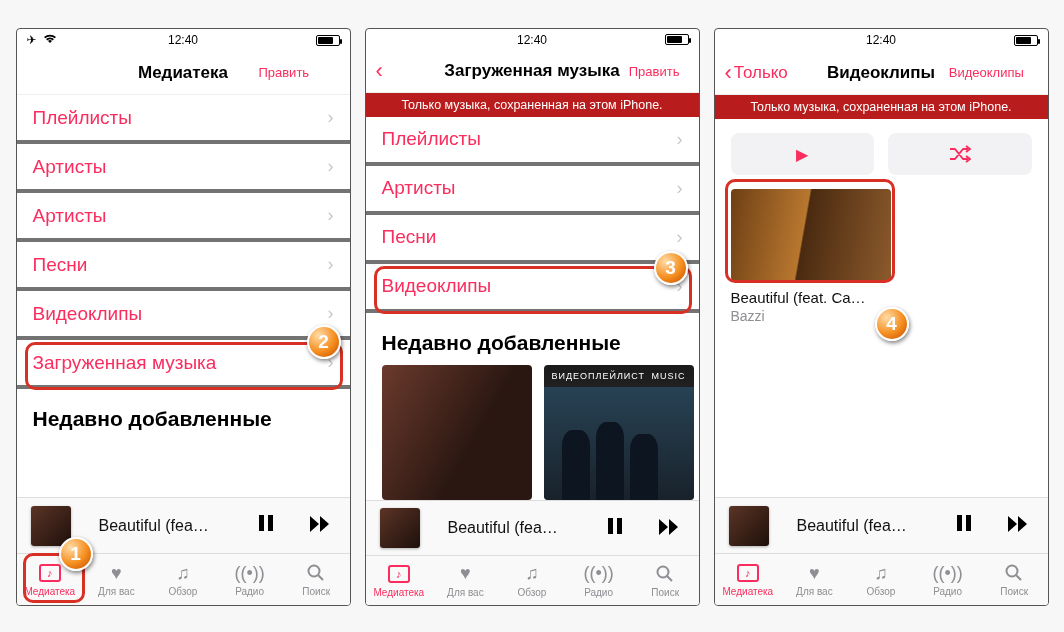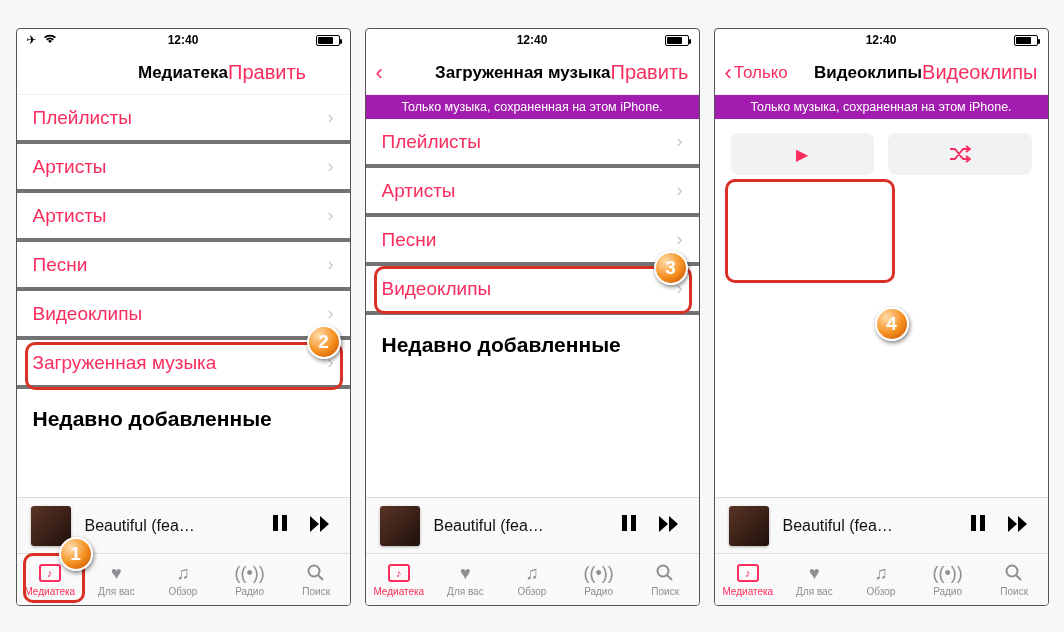--- a/index.html
+++ b/index.html
@@ -5,55 +5,55 @@
   * { box-sizing: border-box; margin: 0; padding: 0; font-family: -apple-system, "Helvetica Neue", Arial, sans-serif; }
   body { background: #f7f7f7; padding: 28px 0; width: 1064px; height: 632px; }
   .row { display: flex; gap: 14px; justify-content: center; }
   .phone {
     width: 335px; height: 578px; background: #fff; border: 1px solid #555; border-radius: 4px;
     position: relative; overflow: hidden; display: flex; flex-direction: column;
   }
   
   .status { height: 22px; display: flex; align-items: center; padding: 0 10px; font-size: 12px; font-weight: 500; }
   .sb-left { flex: 1; display: flex; gap: 6px; align-items: center; }
-  .sb-time { flex: 0; font-weight:700; }
+  .sb-time { flex: 0; font-weight:400; }
   .sb-right { flex: 1; display: flex; justify-content: flex-end; align-items:center; gap:4px;}
   .airplane, .wifi { font-size: 12px; }
   .batt { width: 24px; height: 11px; border:1px solid #000; border-radius:2px; position:relative;}
   .batt:after{ content:""; position:absolute; right:-3px; top:3px; width:2px; height:5px; background:#000; border-radius:1px;}
   .batt-fill{ position:absolute; left:1px; top:1px; bottom:1px; width:70%; background:#000; border-radius:1px;}
   
   .navhdr { height: 44px; display:flex; align-items:center; padding: 0 10px; border-bottom:1px solid #eee;}
   .nav-left { flex:1; color:#fa2d5e; font-size:17px; display:flex; align-items:center; gap:2px;}
   .nav-title { flex:0 0 auto; font-size:17px; font-weight:600; text-align:center;}
-  .nav-right { flex:1; text-align:left; color:#fa2d5e; font-size:20px;}
+  .nav-right { flex:1; text-align:center; color:#fa2d5e; font-size:13px;}
   .chev-back { font-size:22px; line-height:1; }
   
-  .banner { background:#a21caf; color:#fff; font-size:12.5px; text-align:center; padding:5px 4px; }
+  .banner { background:#b91c1c; color:#fff; font-size:12.5px; text-align:center; padding:5px 4px; }
   
   .list { }
   .lrow { height:49px; display:flex; align-items:center; padding:0 16px; border-bottom:4px solid #737373; color:#fa2d5e; font-size:19px; position:relative;}
   .lrow .chev { margin-left:auto; color:#c7c7cc; font-size:18px; }
   
   .callout { position:absolute; border:3px solid #d93025; border-radius:10px; pointer-events:none; }
   
   .badge { position:absolute; width:34px; height:34px; border-radius:50%; background: radial-gradient(circle at 32% 28%, #ffdca8, #f58e1e 55%, #c24a00); color:#fff; font-weight:700; font-size:19px; display:flex; align-items:center; justify-content:center; border:2px solid #fff; box-shadow: 1px 2px 4px rgba(0,0,0,.5); z-index:20;}
   
   .section-h { font-size:21px; font-weight:700; padding: 18px 16px 10px;}
   
   .recent-art { height:140px; display:flex; gap:12px; padding:0 16px; overflow:hidden;}
   .art { flex:0 0 150px; background:#333; border-radius:4px; position:relative; overflow:hidden;}
   .art1 { background: linear-gradient(120deg,#6b3a2c, #2a1712 60%);}
   .art2 { background: linear-gradient(180deg,#1a1a1a,#444); display:flex; flex-direction:column;}
   .art2-top{ font-size:9px; color:#fff; padding:6px 8px; display:flex; justify-content:space-between; letter-spacing:1px;}
   .art2-body{ flex:1; background: linear-gradient(180deg, rgba(40,70,90,.9), rgba(20,30,40,.9)); position:relative;}
   .sil{ position:absolute; bottom:0; width:28px; height:70px; background:#0c1520; border-radius: 10px 10px 0 0 / 16px 16px 0 0;}
   .sil.s1{ left:18px;} .sil.s2{ left:52px; height:78px;} .sil.s3{ left:86px; height:66px;}
   
-  .mini { height:56px; border-top:1px solid #ddd; background:#f9f9f9; display:flex; align-items:center; padding:0 14px; gap:14px;}
+  .mini { height:56px; border-top:1px solid #ddd; background:#f9f9f9; display:flex; align-items:center; padding:0 14px; gap:28px;}
   .mini-art { width:40px; height:40px; background:linear-gradient(135deg,#5b3426,#1e100b); border-radius:3px; box-shadow: 0 1px 3px rgba(0,0,0,.3);}
   .mini-title { flex:1; font-size:16px; color:#111;}
   .mini .ctl { font-size:20px; color:#000; padding:0 4px;}
   
   .tabbar { height:52px; border-top:1px solid #ddd; background:#f9f9f9; display:flex;}
   .tab { flex:1; display:flex; flex-direction:column; align-items:center; justify-content:center; gap:2px; color:#8e8e93; font-size:10px;}
   .tab.active { color:#fa2d5e;}
   .tab-ico { width:24px; height:22px; display:flex; align-items:center; justify-content:center; font-size:18px;}
   .tab-lib { width:22px; height:18px; border:2px solid currentColor; border-radius:3px; position:relative;}
   .tab-lib:before{content:"♪"; position:absolute; inset:0; display:flex; align-items:center; justify-content:center; font-size:11px;}
@@ -209,20 +209,34 @@
           <span>Песни</span>
           <span class="chev">›</span>
         </div>
       <div class="lrow">
           <span>Видеоклипы</span>
           <span class="chev">›</span>
         </div>
     </div>
 
     <div class="section-h">Недавно добавленные</div>
+    <div class="recent-art">
+      <div class="art art1"></div>
+      <div class="art art2">
+        <div class="art2-top">
+            <span>ВИДЕОПЛЕЙЛИСТ</span>
+            <span>MUSIC</span>
+          </div>
+        <div class="art2-body">
+            <div class="sil s1"></div>
+            <div class="sil s2"></div>
+            <div class="sil s3"></div>
+          </div>
+      </div>
+    </div>
     <div class="fill"></div>
 
     <div class="mini">
       <div class="mini-art"></div>
       <div class="mini-title">Beautiful (fea…</div>
       <span class="ctl"><svg width="16" height="18">
             <rect x="1" y="1" width="5" height="16" fill="#000"></rect>
             <rect x="10" y="1" width="5" height="16" fill="#000"></rect>
           </svg></span>
       <span class="ctl"><svg width="22" height="16">
@@ -290,20 +304,27 @@
       <div class="pillbtn">
           <span>▶</span>
         </div>
       <div class="pillbtn">
         <svg width="22" height="18">
             <path d="M1 4 L6 4 L14 14 L19 14 M1 14 L6 14 L14 4 L19 4 M17 1 L21 4 L17 7 M17 11 L21 14 L17 17" stroke="#fa2d5e" stroke-width="2" fill="none" stroke-linejoin="round"></path>
           </svg>
       </div>
     </div>
 
+    <div class="vidwrap">
+      <div class="vid">
+        <div class="vthumb"></div>
+        <div class="vname">Beautiful (feat. Ca…</div>
+        <div class="vartist">Bazzi</div>
+      </div>
+    </div>
     <div class="fill"></div>
 
     <div class="mini">
       <div class="mini-art"></div>
       <div class="mini-title">Beautiful (fea…</div>
       <span class="ctl"><svg width="16" height="18">
             <rect x="1" y="1" width="5" height="16" fill="#000"></rect>
             <rect x="10" y="1" width="5" height="16" fill="#000"></rect>
           </svg></span>
       <span class="ctl"><svg width="22" height="16">

